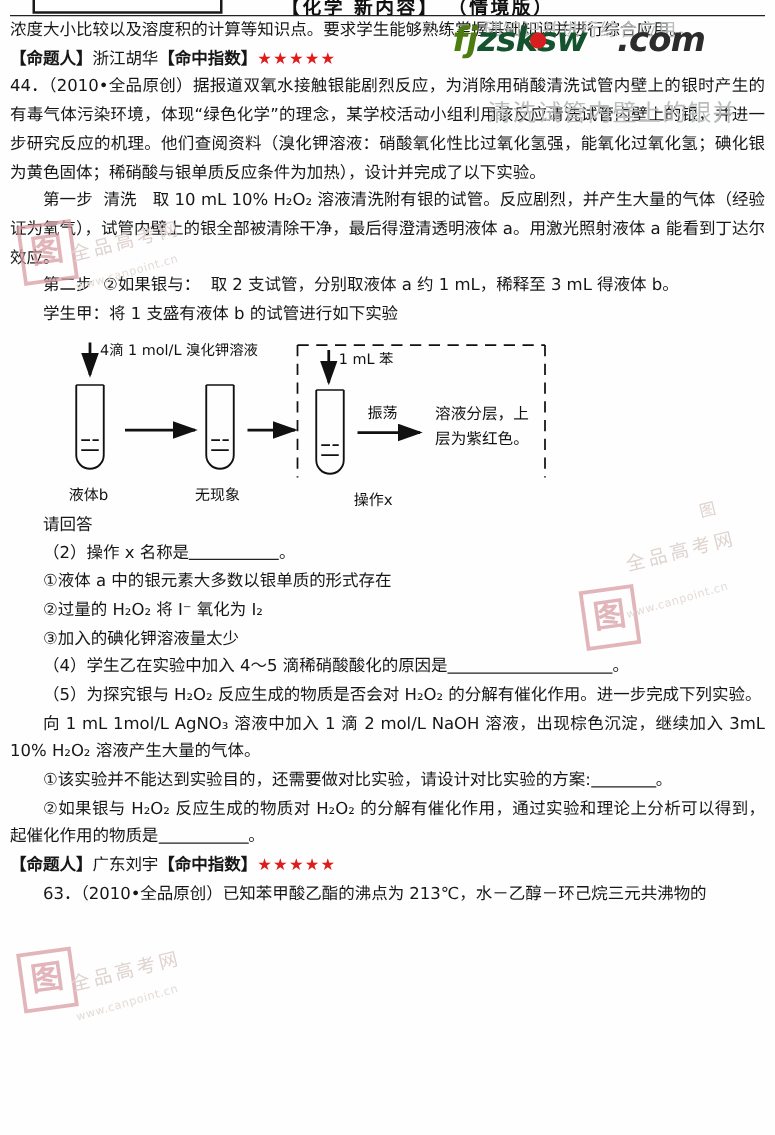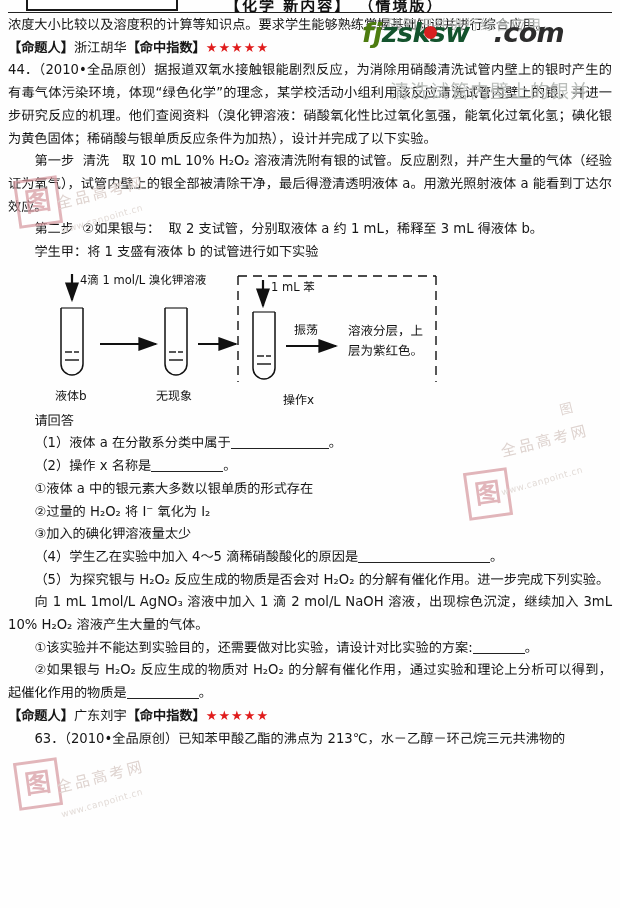--- a/index.html
+++ b/index.html
@@ -184,23 +184,20 @@
       <span>第二步</span>&nbsp;&nbsp;<span>②如果银与：</span>&nbsp;&nbsp;<span>取 2 支试管，分别取液体 a 约 1 mL，稀释至 3 mL 得液体 b。</span>
     </p>
 
     <p class="line indent2">学生甲：将 1 支盛有液体 b 的试管进行如下实验</p>
 
     <div style="height:146px"></div>
 
 
     <p class="line indent2">请回答</p>
 
-    <p class="line indent2">
-      <span>（1）</span><span>液体 a 在分散系分类中属于</span><span class="blank b-lg"></span><span>。</span>
-    </p>
 
     <p class="line indent2">
       <span>（2）</span><span>操作 x 名称是</span><span class="blank b-md"></span><span>。</span>
     </p>
 
 
     <p class="line indent2">①液体 a 中的银元素大多数以银单质的形式存在</p>
     <p class="line indent2">②过量的 H₂O₂ 将 I⁻ 氧化为 I₂</p>
     <p class="line indent2">③加入的碘化钾溶液量太少</p>
 

